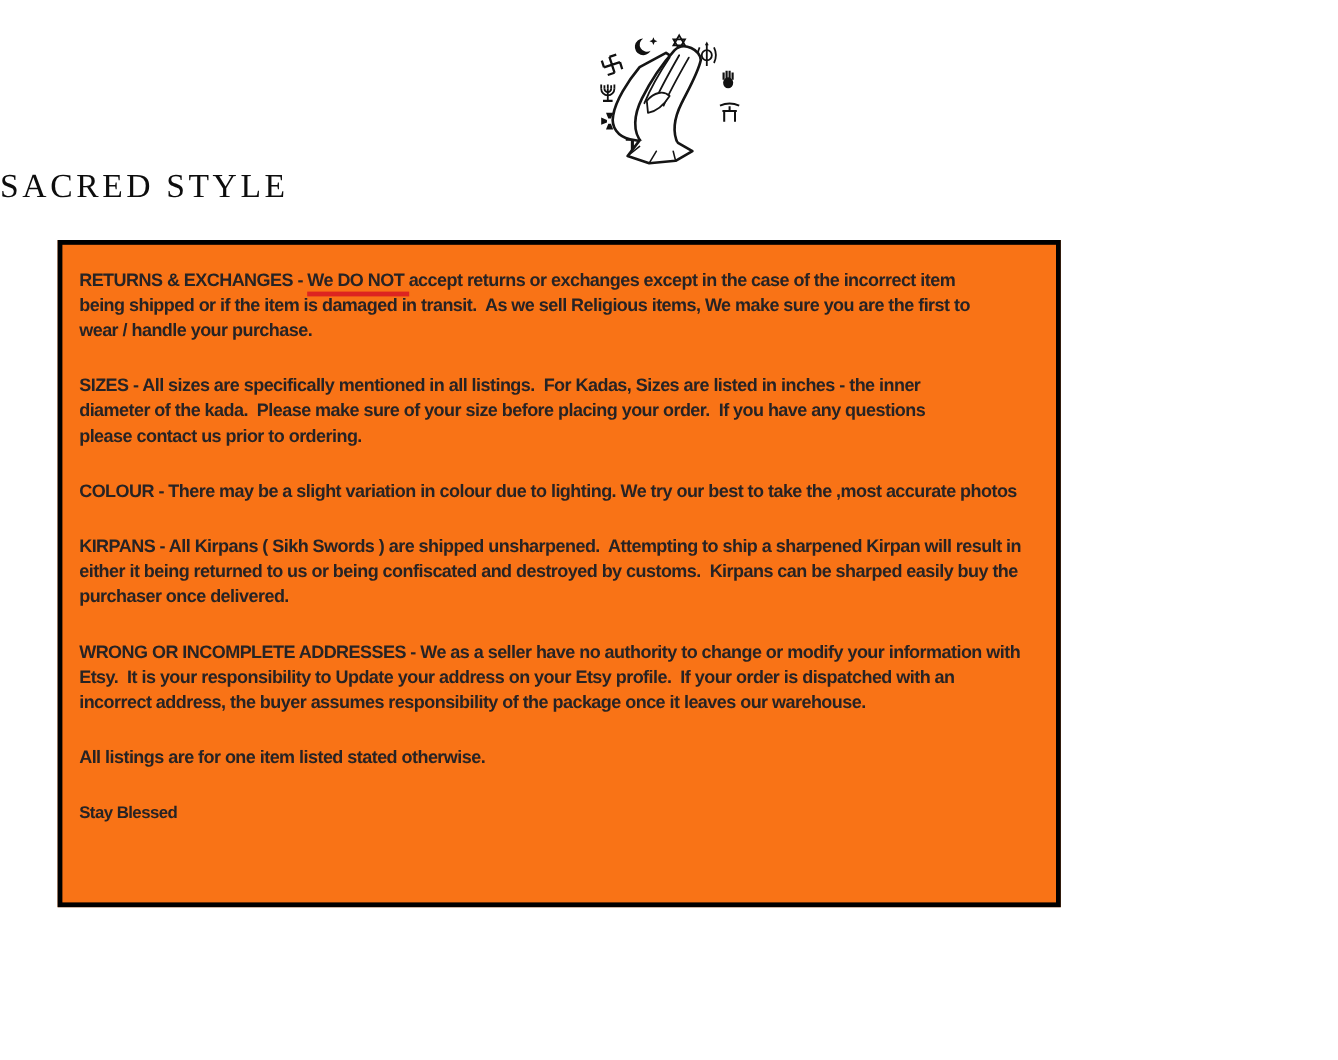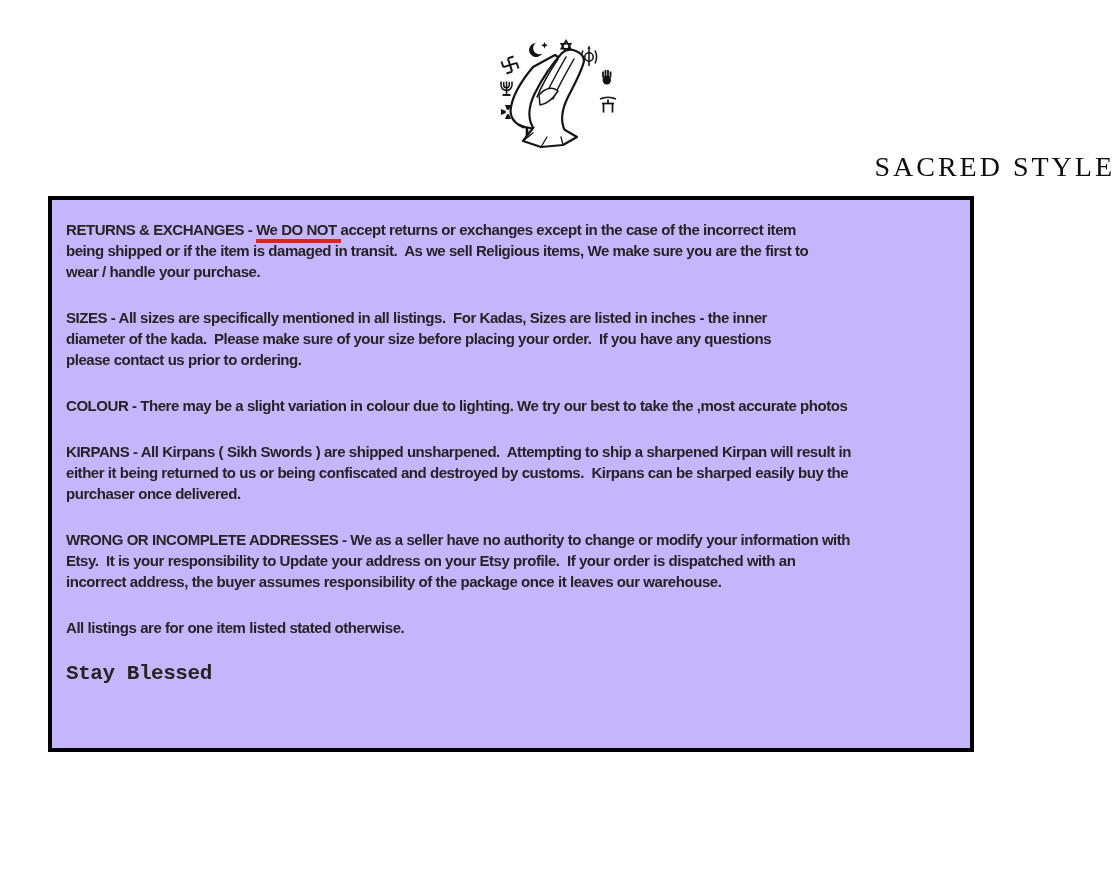--- a/index.html
+++ b/index.html
@@ -13,59 +13,58 @@
     overflow: hidden;
     font-family: "Liberation Sans", sans-serif;
   }
   .page {
     position: relative;
     width: 1115px;
     height: 883px;
     background: #ffffff;
   }
   .brand-header {
-    padding-top: 31px;
-    text-align: right;
+    padding-top: 20px;
+    text-align: left;
   }
   .brand-logo svg {
     display: block;
     margin: 0 auto;
   }
   .brand-name {
     font-family: "Liberation Serif", serif;
     font-size: 28px;
     font-weight: 400;
     letter-spacing: 3px;
     color: #0d0d0d;
     margin-top: 0px;
     line-height: 1;
   }
   .policy-box {
     box-sizing: border-box;
-    margin: 15px 0 0 48px;
-    width: 926px;
+    margin: 30px 0 0 48px;
+    width: 836px;
     height: 556px;
     border: 4px solid #000000;
     padding: 19px 18px 18px 14px;
     overflow: hidden;
-    background: #c4b5fd;
+    background: #f97316;
   }
   p.policy {
     margin: 0 0 25px 0;
     font-size: 15px;
     font-weight: 700;
     line-height: 21px;
     letter-spacing: -0.45px;
     color: #272324;
     white-space: pre-wrap;
   }
   p.policy.signoff {
-    font-size: 21px;
+    font-size: 14px;
     margin-bottom: 0;
-    font-family: Liberation Mono, monospace;
   }
   .redline {
     border-bottom: 4px solid #dd2420;
     padding-bottom: 1px;
   }
 </style>
 </head>
 <body>
 
 <div class="page">

